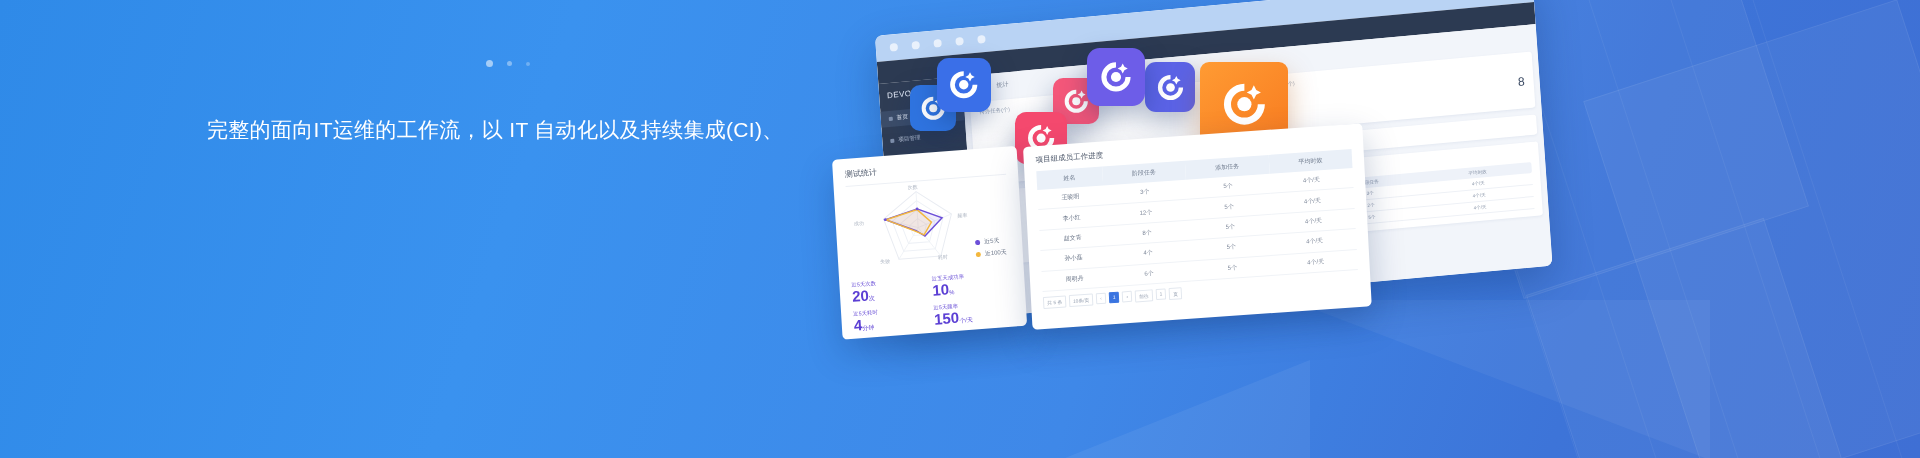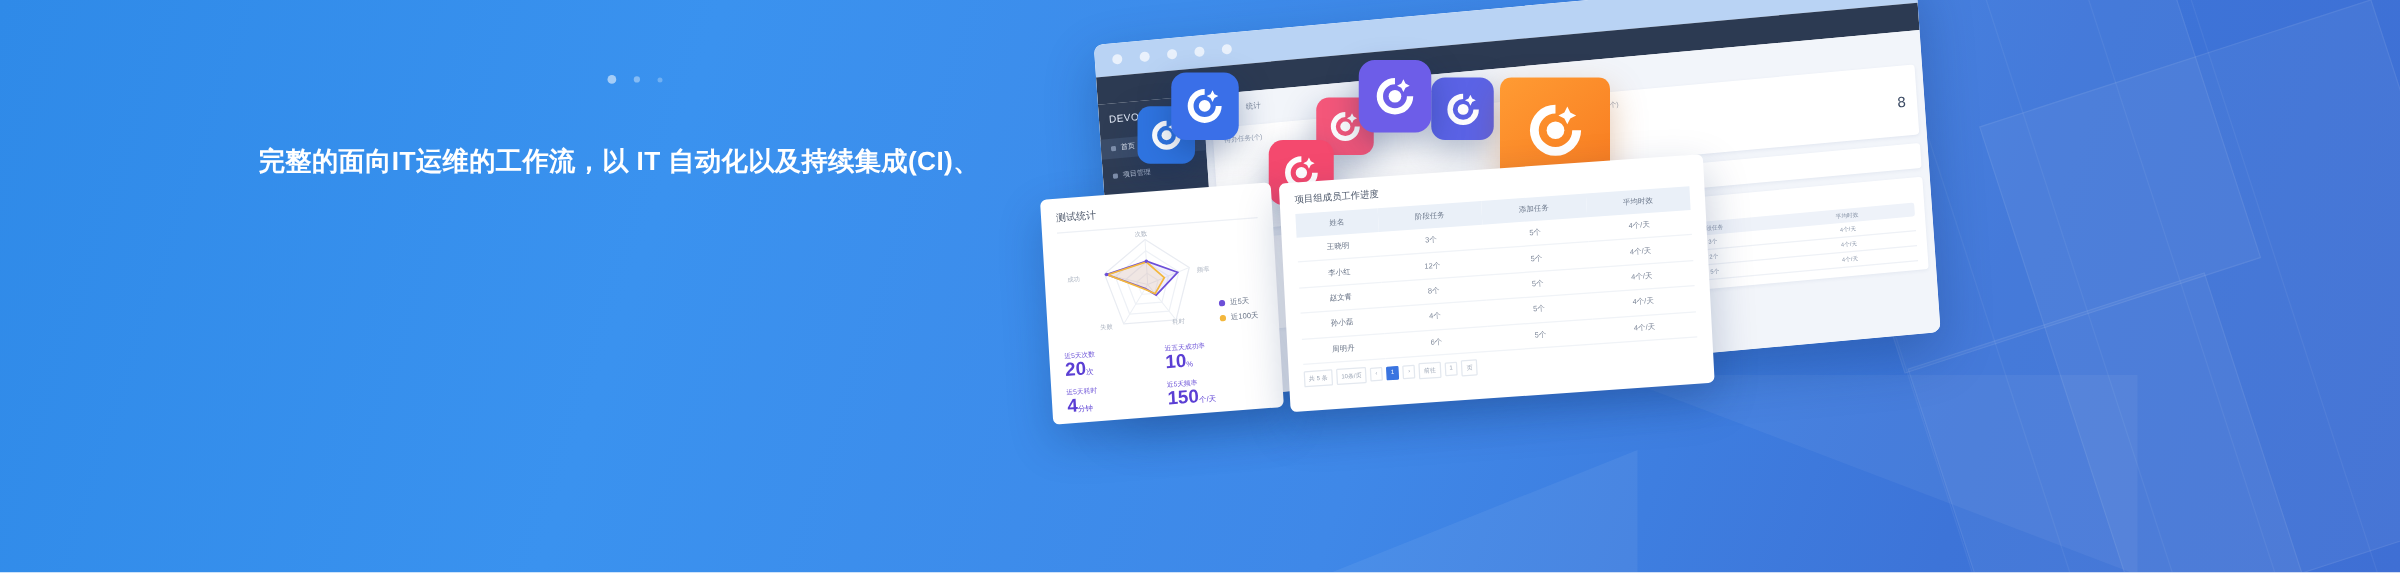--- a/index.html
+++ b/index.html
@@ -46,21 +46,21 @@
     color: #ffffff;
     letter-spacing: 0.5px;
     line-height: 1.22;
     white-space: nowrap;
   }
   .hero-sub {
     margin-top: 28px;
     font-size: 21px;
     line-height: 40px;
     color: #ffffff;
-    font-weight: 700;
+    font-weight: 400;
     letter-spacing: 0.3px;
     white-space: nowrap;
   }
   .hero-sub .line { display: block; }
 
   
   .scene { position: absolute; left: 855px; top: 0; width: 1065px; height: 458px; }
 
   
   .browser {

